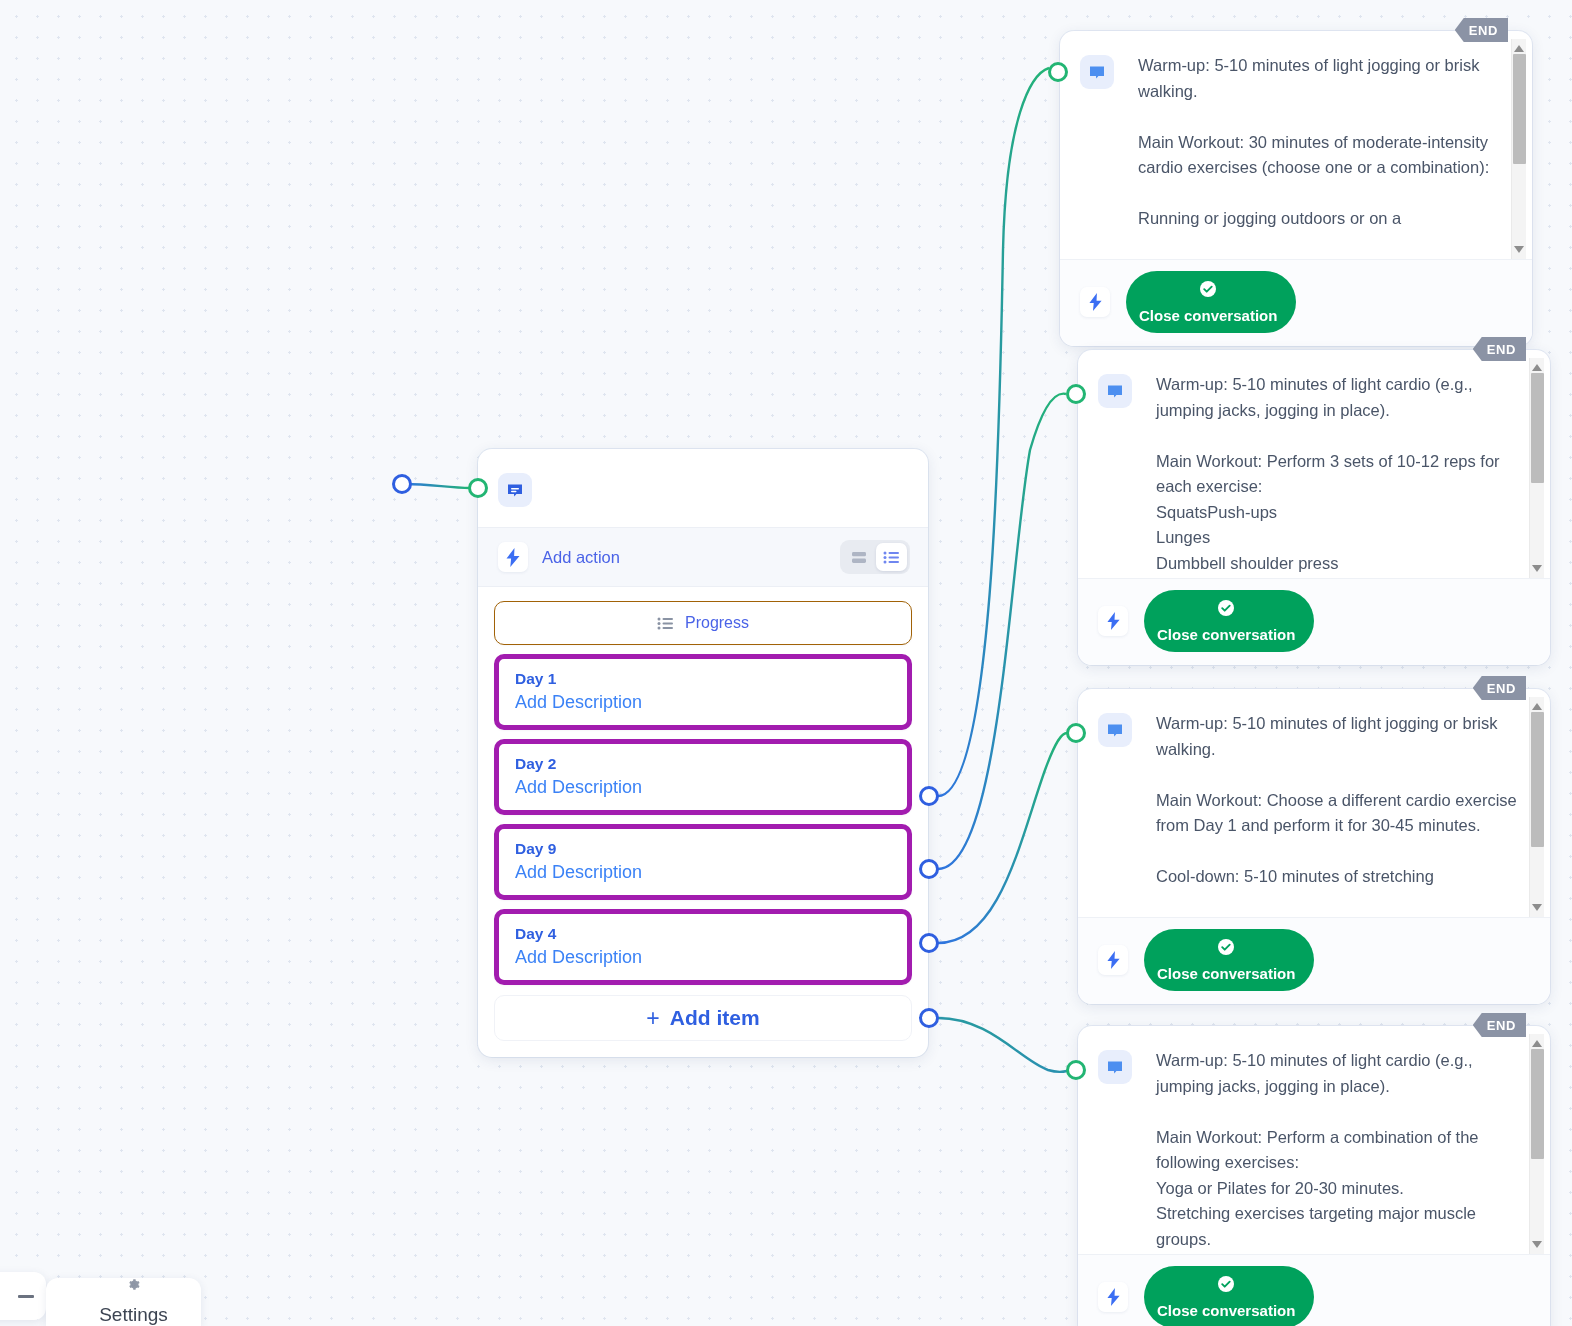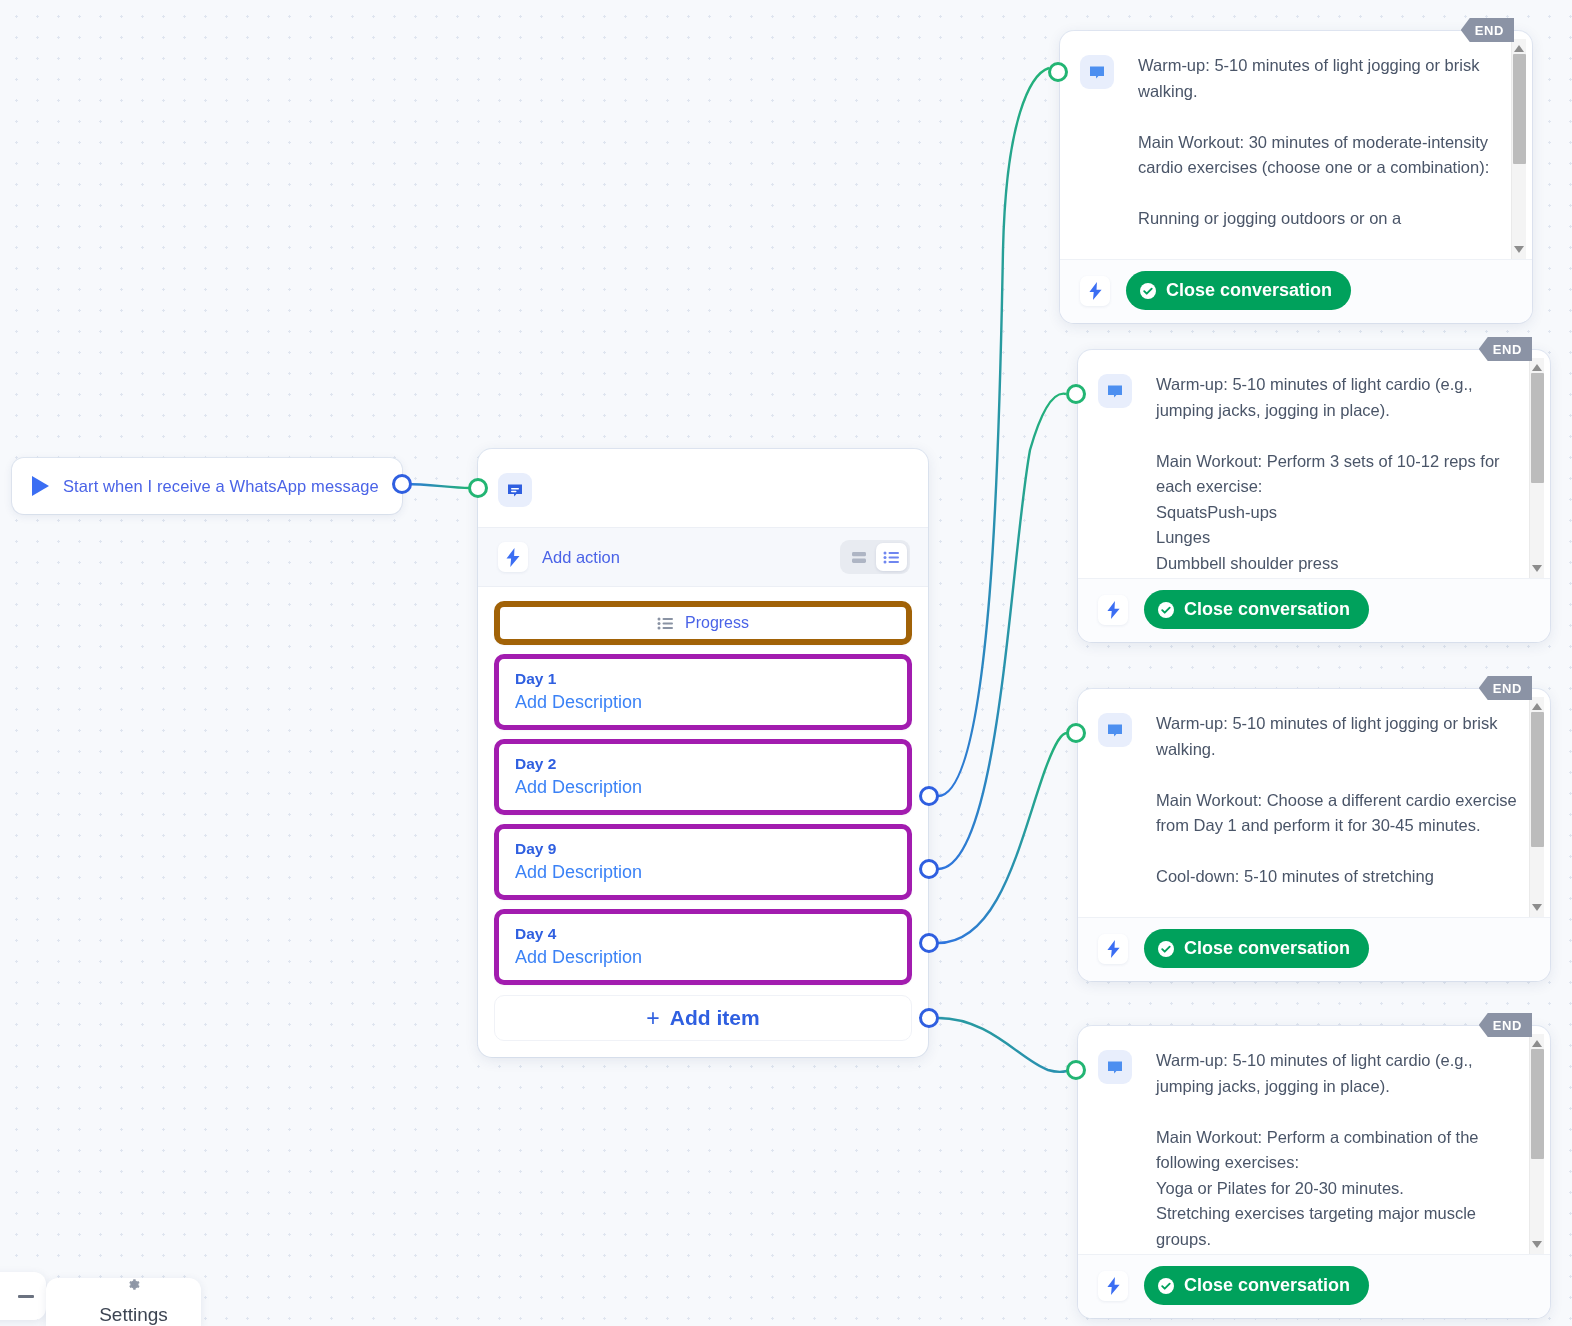--- a/index.html
+++ b/index.html
@@ -125,21 +125,21 @@
   .vt-btn {
     width: 31px; height: 28px;
     border-radius: 7px;
     display: flex; align-items: center; justify-content: center;
   }
   .vt-btn.active { background: #ffffff; box-shadow: 0 1px 3px rgba(40,60,110,.12); }
 
   .menu-list { padding: 14px 16px 16px 16px; display: flex; flex-direction: column; gap: 9px; }
   .progress-row {
     height: 44px;
-    border: 6px solid #a16207;
+    border: 1px solid #a16207;
     border-radius: 10px;
     background: #fff;
     display: flex; align-items: center; justify-content: center;
     gap: 11px;
     box-shadow: 0 1px 2px rgba(40,60,110,.04);
   }
   .progress-label { color: #4a63e7; font-size: 16px; }
   .day-row {
     border: 5px solid #a21caf;
     border-radius: 10px;
@@ -189,31 +189,32 @@
     align-items: center;
     gap: 16px;
     padding: 11px 18px 13px 20px;
     border-top: 1px solid #eef1f6;
     background: #fbfcfe;
     border-radius: 0 0 14px 14px;
   }
   .close-pill {
     background: #00a15c;
     color: #ffffff;
-    font-size: 18px;
+    font-size: 15px;
     font-weight: 700;
     border-radius: 999px;
     padding: 9px 19px 9px 13px;
     display: flex; align-items: center; gap: 9px;
     white-space: nowrap;
+    flex-direction: column;
   }
 
   .end-badge {
     position: absolute;
-    top: -13px; right: 18px;
+    top: -13px; right: 24px;
     background: #8b93a5;
     color: #ffffff;
     font-size: 13px;
     font-weight: 700;
     letter-spacing: .6px;
     padding: 4px 10px 4px 14px;
     height: 24px;
     display: flex; align-items: center;
     clip-path: polygon(9px 0, 100% 0, 100% 100%, 9px 100%, 0 50%);
     z-index: 7;
@@ -278,24 +279,20 @@
           <stop offset="100%" stop-color="#22b573"></stop>
       </linearGradient>
     </defs>
     <path d="M405 484 C 430 484, 450 488, 470 488" stroke="url(#g1)" stroke-width="2.4" fill="none"></path>
     <path d="M938 796 C 995 796, 1000 400, 1003 250 C 1006 120, 1030 74, 1049 68" stroke="url(#g2)" stroke-width="2.4" fill="none"></path>
     <path d="M938 869 C 1000 869, 1010 560, 1030 450 C 1045 398, 1058 392, 1066 394" stroke="url(#g2)" stroke-width="2.4" fill="none"></path>
     <path d="M938 943 C 1000 943, 1020 840, 1045 770 C 1056 740, 1062 733, 1067 733" stroke="url(#g2)" stroke-width="2.4" fill="none"></path>
     <path d="M938 1018 C 990 1018, 1020 1060, 1048 1070 C 1058 1073, 1063 1072, 1067 1071" stroke="url(#g2)" stroke-width="2.4" fill="none"></path>
   </svg>
 
-  <div class="node start-node">
-    <span class="play-icon"></span>
-    <span class="start-label">Start when I receive a WhatsApp message</span>
-  </div>
   <div class="anchor src" style="left:392px; top:474px;"></div>
   <div class="anchor tgt" style="left:468px; top:478px;"></div>
 
   <div class="node menu-node">
     <div class="menu-body">
       <div class="bubble-badge">
         <svg width="18" height="18" viewBox="0 0 18 18">
           <path d="M2 3.5h14v9.5H10.4l-2.1 2.4-.4-2.4H2z" fill="#2f5fe0"></path>
           <rect x="5" y="7" width="8" height="1.5" rx=".7" fill="#ffffff"></rect>
           <rect x="5" y="9.8" width="5.5" height="1.5" rx=".7" fill="#ffffff"></rect>

